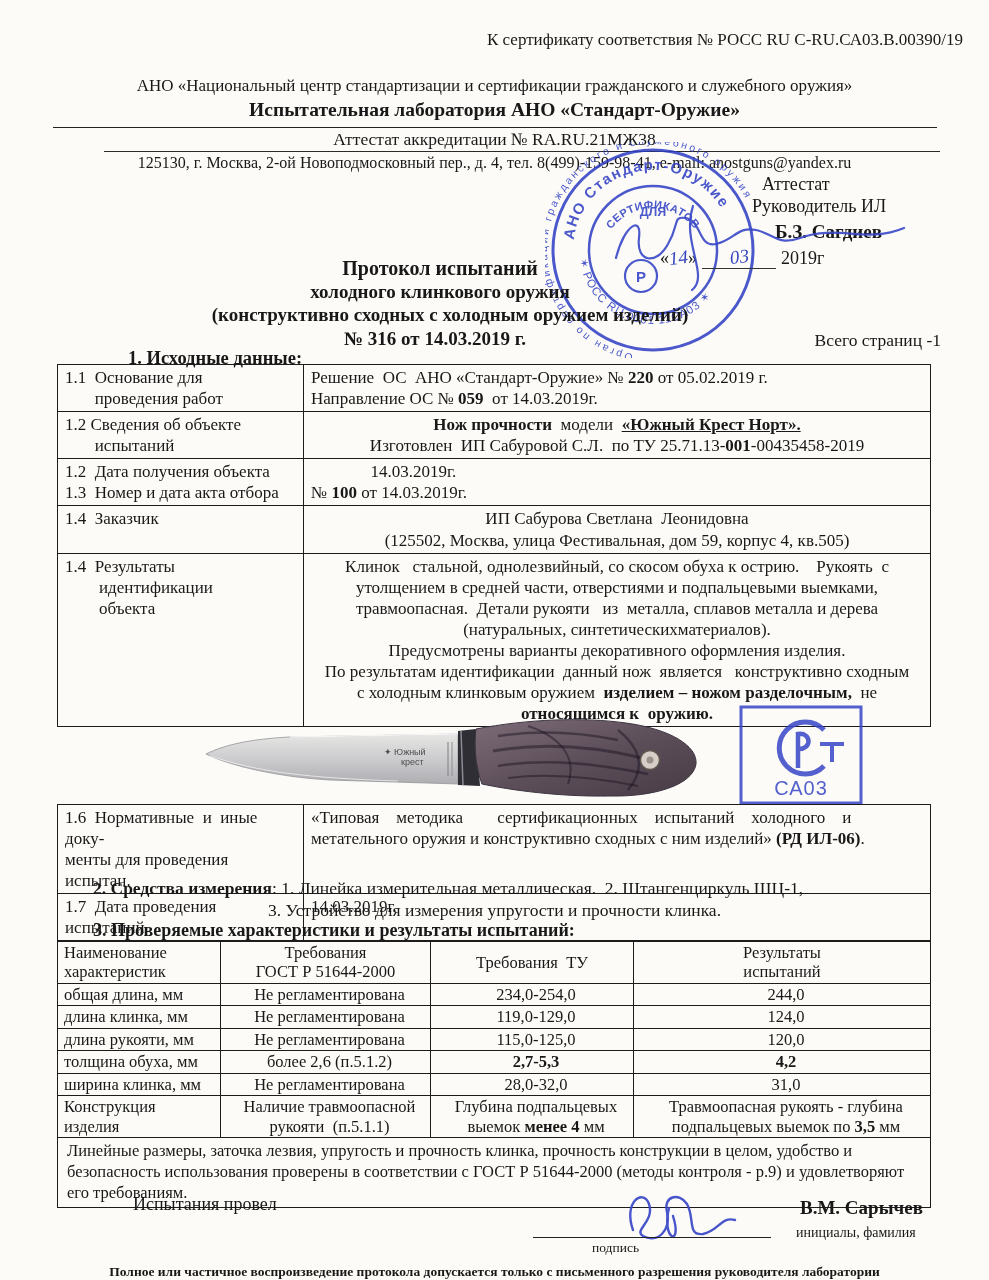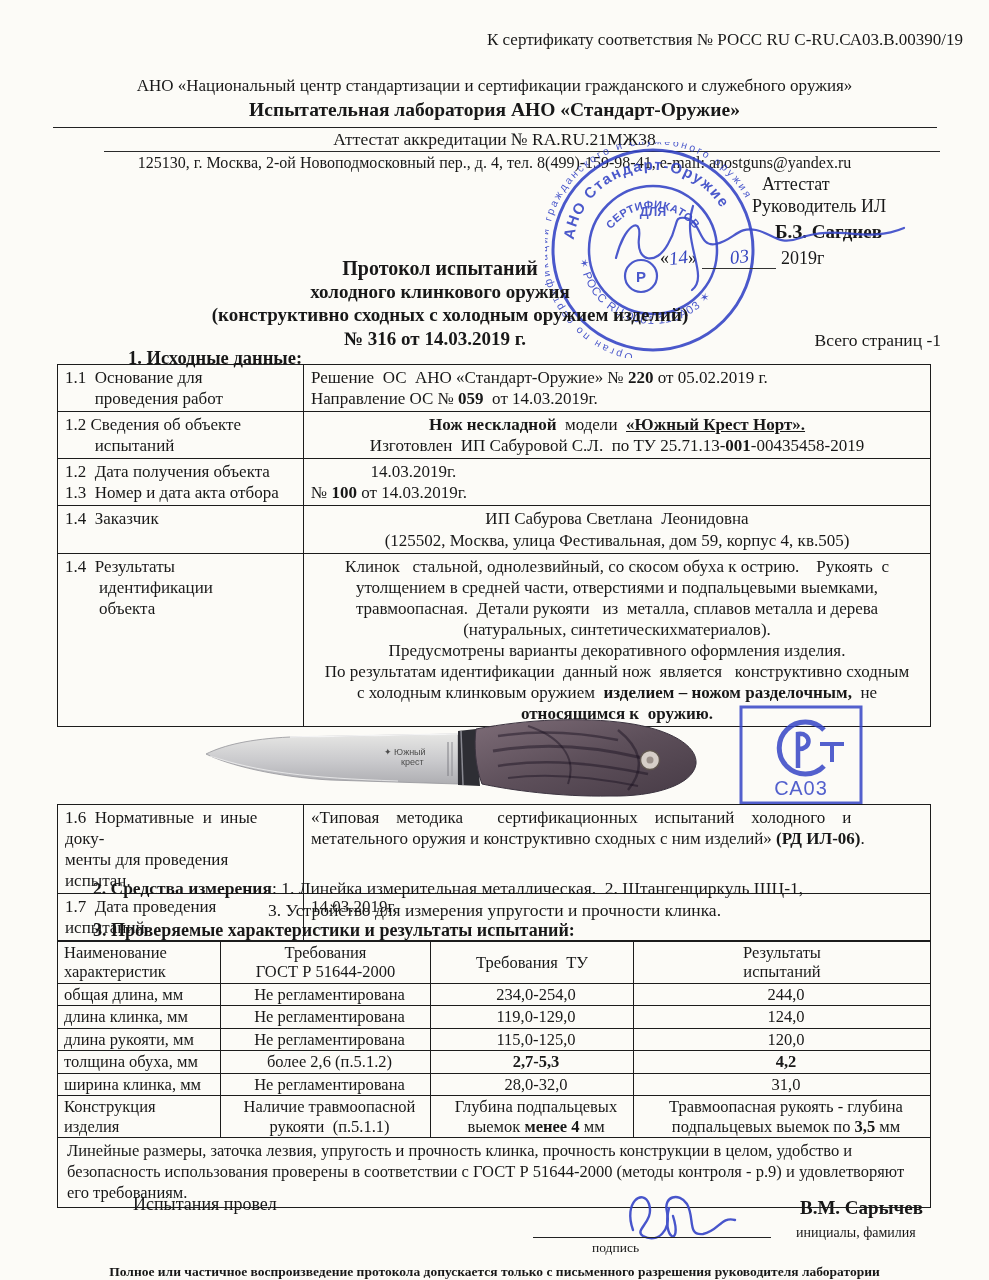--- a/index.html
+++ b/index.html
@@ -142,21 +142,21 @@
             <div class="ln"><span>Решение  ОС  АНО «Стандарт-Оружие» № </span><span class="b">220</span><span> от 05.02.2019 г.</span></div>
             <div class="ln"><span>Направление ОС № </span><span class="b">059</span><span>  от 14.03.2019г.</span></div>
           </td>
         </tr>
         <tr>
           <td class="lbl">
             <div class="ln">1.2 Сведения об объекте</div>
             <div class="ln">       испытаний</div>
           </td>
           <td class="val">
-            <div class="ln c"><span class="b">Нож нескладной</span><span>  модели  </span><span class="b u">«Южный Крест Норт».</span></div>
+            <div class="ln c"><span class="b">Нож прочности</span><span>  модели  </span><span class="b u">«Южный Крест Норт».</span></div>
             <div class="ln c"><span>Изготовлен  ИП Сабуровой С.Л.  по ТУ 25.71.13-</span><span class="b">001</span><span>-00435458-2019</span></div>
           </td>
         </tr>
         <tr>
           <td class="lbl">
             <div class="ln">1.2  Дата получения объекта</div>
             <div class="ln">1.3  Номер и дата акта отбора</div>
           </td>
           <td class="val">
             <div class="ln"><span>              14.03.2019г.</span></div>

